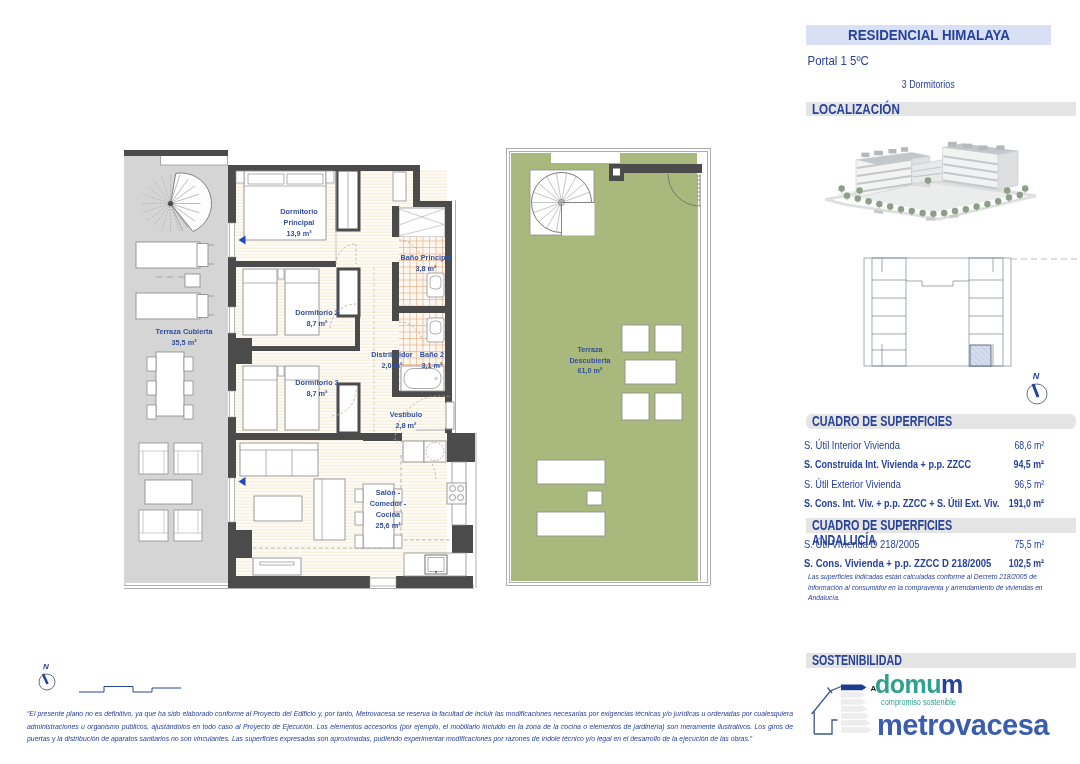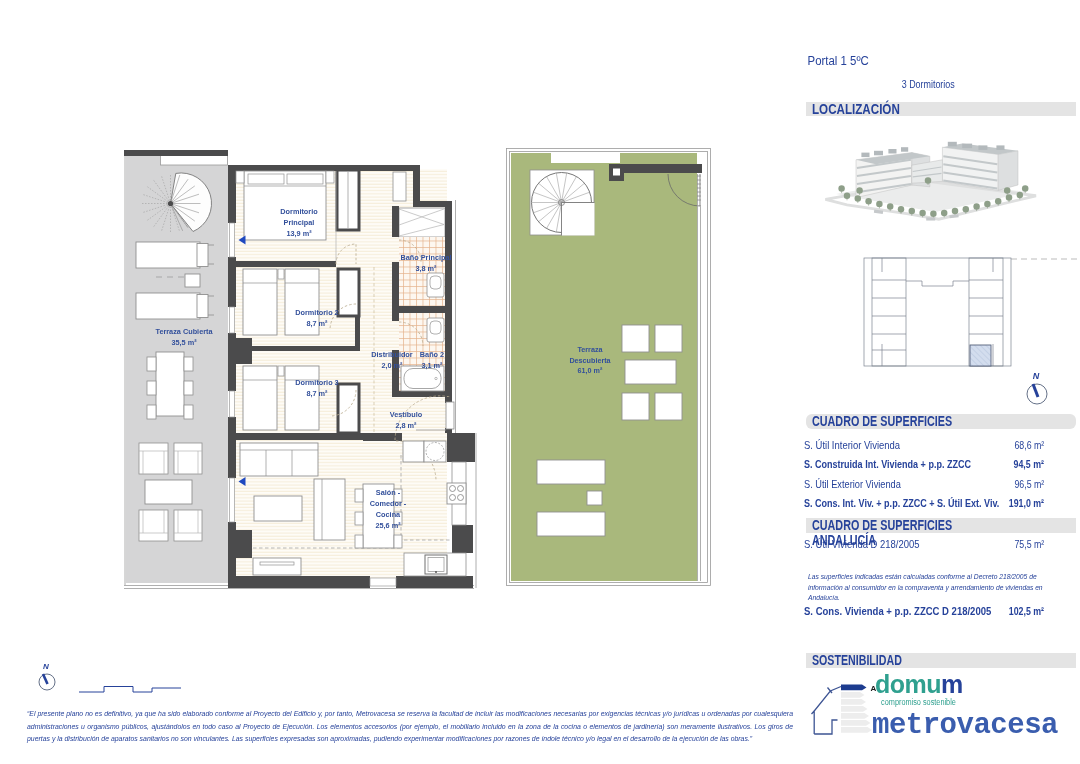--- a/index.html
+++ b/index.html
@@ -356,20 +356,21 @@
 
 <rect x="537" y="460" width="68" height="24" fill="#ffffff" stroke="#909090" stroke-width="0.9"></rect>
 
 <rect x="587" y="491" width="15" height="14" fill="#ffffff" stroke="#909090" stroke-width="0.9"></rect>
 
 <rect x="537" y="512" width="68" height="24" fill="#ffffff" stroke="#909090" stroke-width="0.9"></rect>
 
 <text x="590" y="352" font-size="7.2" fill="#33509b" font-weight="bold" text-anchor="middle" font-family="Liberation Sans,sans-serif"><tspan x="590" dy="0">Terraza</tspan><tspan x="590" dy="10.5">Descubierta</tspan><tspan x="590" dy="10.5">61,0 m²</tspan></text>
 </svg>
 
+<div class="abs" style="left:806px;top:25px;width:245px;height:20px;background:#d9dff4;color:#26429a;font-weight:bold;font-size:14.5px;line-height:20px;text-align:center;"><span style="display:inline-block;transform:scaleX(0.92);transform-origin:50% 50%;">RESIDENCIAL HIMALAYA</span></div>
 
 <div class="abs" style="left:806px;top:54px;width:245px;text-align:left;font-size:12px;color:#26429a;"><span style="display:inline-block;transform:scaleX(0.95);transform-origin:50% 50%;">Portal 1 5ºC</span></div>
 
 <div class="abs" style="left:806px;top:78px;width:245px;text-align:center;font-size:10.5px;color:#26429a;"><span style="display:inline-block;transform:scaleX(0.85);transform-origin:50% 50%;">3 Dormitorios</span></div>
 
 <div class="bar" style="top:102px;height:14px;line-height:14px;"><span style="transform:scaleX(0.83)">LOCALIZACIÓN</span></div>
 <svg class="abs" style="left:806px;top:125px" width="245" height="120" viewBox="0 0 245 120">
 <g transform="translate(14,6) scale(0.90)">
 
 <polygon points="18,70 120,52 230,68 128,90" fill="#ebecec"></polygon>
@@ -496,21 +497,21 @@
 <div class="row b" style="top:458px;"><span class="t" style="transform:scaleX(0.82)">S. Construida Int. Vivienda + p.p. ZZCC</span><span class="v">94,5 m²</span></div>
 
 <div class="row" style="top:478px;"><span class="t" style="transform:scaleX(0.84)">S. Útil Exterior Vivienda</span><span class="v">96,5 m²</span></div>
 
 <div class="row b" style="top:497px;"><span class="t" style="transform:scaleX(0.82)">S. Cons. Int. Viv. + p.p. ZZCC + S. Útil Ext. Viv.</span><span class="v">191,0 m²</span></div>
 
 <div class="bar" style="top:518px;"><span>CUADRO DE SUPERFICIES ANDALUCÍA</span></div>
 
 <div class="row" style="top:538px;"><span class="t" style="transform:scaleX(0.86)">S. Útil Vivienda D 218/2005</span><span class="v">75,5 m²</span></div>
 
-<div class="row b" style="top:557px;margin-top:48px;"><span class="t" style="transform:scaleX(0.865)">S. Cons. Vivienda + p.p. ZZCC D 218/2005</span><span class="v">102,5 m²</span></div>
+<div class="row b" style="top:557px;"><span class="t" style="transform:scaleX(0.865)">S. Cons. Vivienda + p.p. ZZCC D 218/2005</span><span class="v">102,5 m²</span></div>
 
 <div class="abs" style="left:808px;top:572px;width:282px;font-size:7.8px;font-style:italic;color:#26429a;line-height:10.5px;transform:scaleX(0.862);transform-origin:0 0;">Las superficies indicadas están calculadas conforme al Decreto 218/2005 de información al consumidor en la compraventa y arrendamiento de viviendas en Andalucía.</div>
 
 <div class="bar" style="top:653px;"><span style="transform:scaleX(0.76)">SOSTENIBILIDAD</span></div>
 <svg class="abs" style="left:806px;top:668px" width="245px" height="90" viewBox="0 0 245 90">
 
 <g fill="none" stroke="#3d5493" stroke-width="1.3">
 <path d="M8.2 66 V43 L24.3 23 L35 18.5 M8.2 43 L5.5 46 M26 25 L21.5 19.5"></path>
 <path d="M8.2 66 H26 V52 H31.5"></path>
 </g>
@@ -521,21 +522,21 @@
 <path d="M35 38 h22 l4.5 2.9 l-4.5 2.9 h-22 Z" fill="#ededed"></path>
 <path d="M35 45 h23.5 l4.5 2.9 l-4.5 2.9 h-23.5 Z" fill="#ededed"></path>
 <path d="M35 52 h25 l4.5 2.9 l-4.5 2.9 h-25 Z" fill="#ededed"></path>
 <path d="M35 59 h26.5 l4.5 2.9 l-4.5 2.9 h-26.5 Z" fill="#ededed"></path>
 <text x="64.5" y="23" font-size="8" font-weight="bold" fill="#1a1a1a">A</text>
 </svg>
 
 <div class="abs" style="left:875px;top:670px;width:110px;text-align:left;font-size:25px;font-weight:bold;color:#2fa08f;letter-spacing:-0.5px;">domu<span style="color:#26429a;">m</span></div>
 <div class="abs" style="left:875px;top:697px;width:110px;text-align:left;font-size:8.5px;color:#2fa08f;"><span style="display:inline-block;transform:scaleX(0.86);transform-origin:50% 50%;">compromiso sostenible</span></div>
 
-<div class="abs" style="left:872px;top:709px;width:182px;text-align:center;font-size:29px;font-weight:bold;color:#3a5dae;letter-spacing:-0.5px;font-family:Liberation Mono, monospace;">metrovacesa</div>
+<div class="abs" style="left:872px;top:709px;width:182px;text-align:center;font-size:29px;font-weight:bold;color:#3a5dae;letter-spacing:-0.5px;">metrovacesa</div>
 <svg class="abs" style="left:20px;top:655px" width="240" height="50" viewBox="0 0 240 50">
 
 <text x="26" y="14" font-size="8" font-style="italic" font-weight="bold" fill="#26429a" text-anchor="middle">N</text>
 <circle cx="27" cy="27" r="8" fill="none" stroke="#54617a" stroke-width="0.9"></circle>
 <line x1="23" y1="19" x2="27.5" y2="29" stroke="#26429a" stroke-width="2.6"></line>
 
 <path d="M59 37 H84 V31.5 H113 V37 H132 V33 H161" fill="none" stroke="#26429a" stroke-width="1"></path>
 </svg>
 
 <div class="abs" style="left:27px;top:708px;width:766px;font-size:6.9px;font-style:italic;color:#26429a;line-height:12.6px;text-align:justify;">“El presente plano no es definitivo, ya que ha sido elaborado conforme al Proyecto del Edificio y, por tanto, Metrovacesa se reserva la facultad de incluir las modificaciones necesarias por exigencias técnicas y/o jurídicas u ordenadas por cualesquiera administraciones u organismo públicos, ajustándolos en todo caso al Proyecto de Ejecución. Los elementos accesorios (por ejemplo, el mobiliario incluido en la zona de la cocina o elementos de jardinería) son meramente ilustrativos. Los giros de puertas y la distribución de aparatos sanitarios no son vinculantes. Las superficies expresadas son aproximadas, pudiendo experimentar modificaciones por razones de índole técnico y/o legal en el desarrollo de la ejecución de las obras.”</div>

